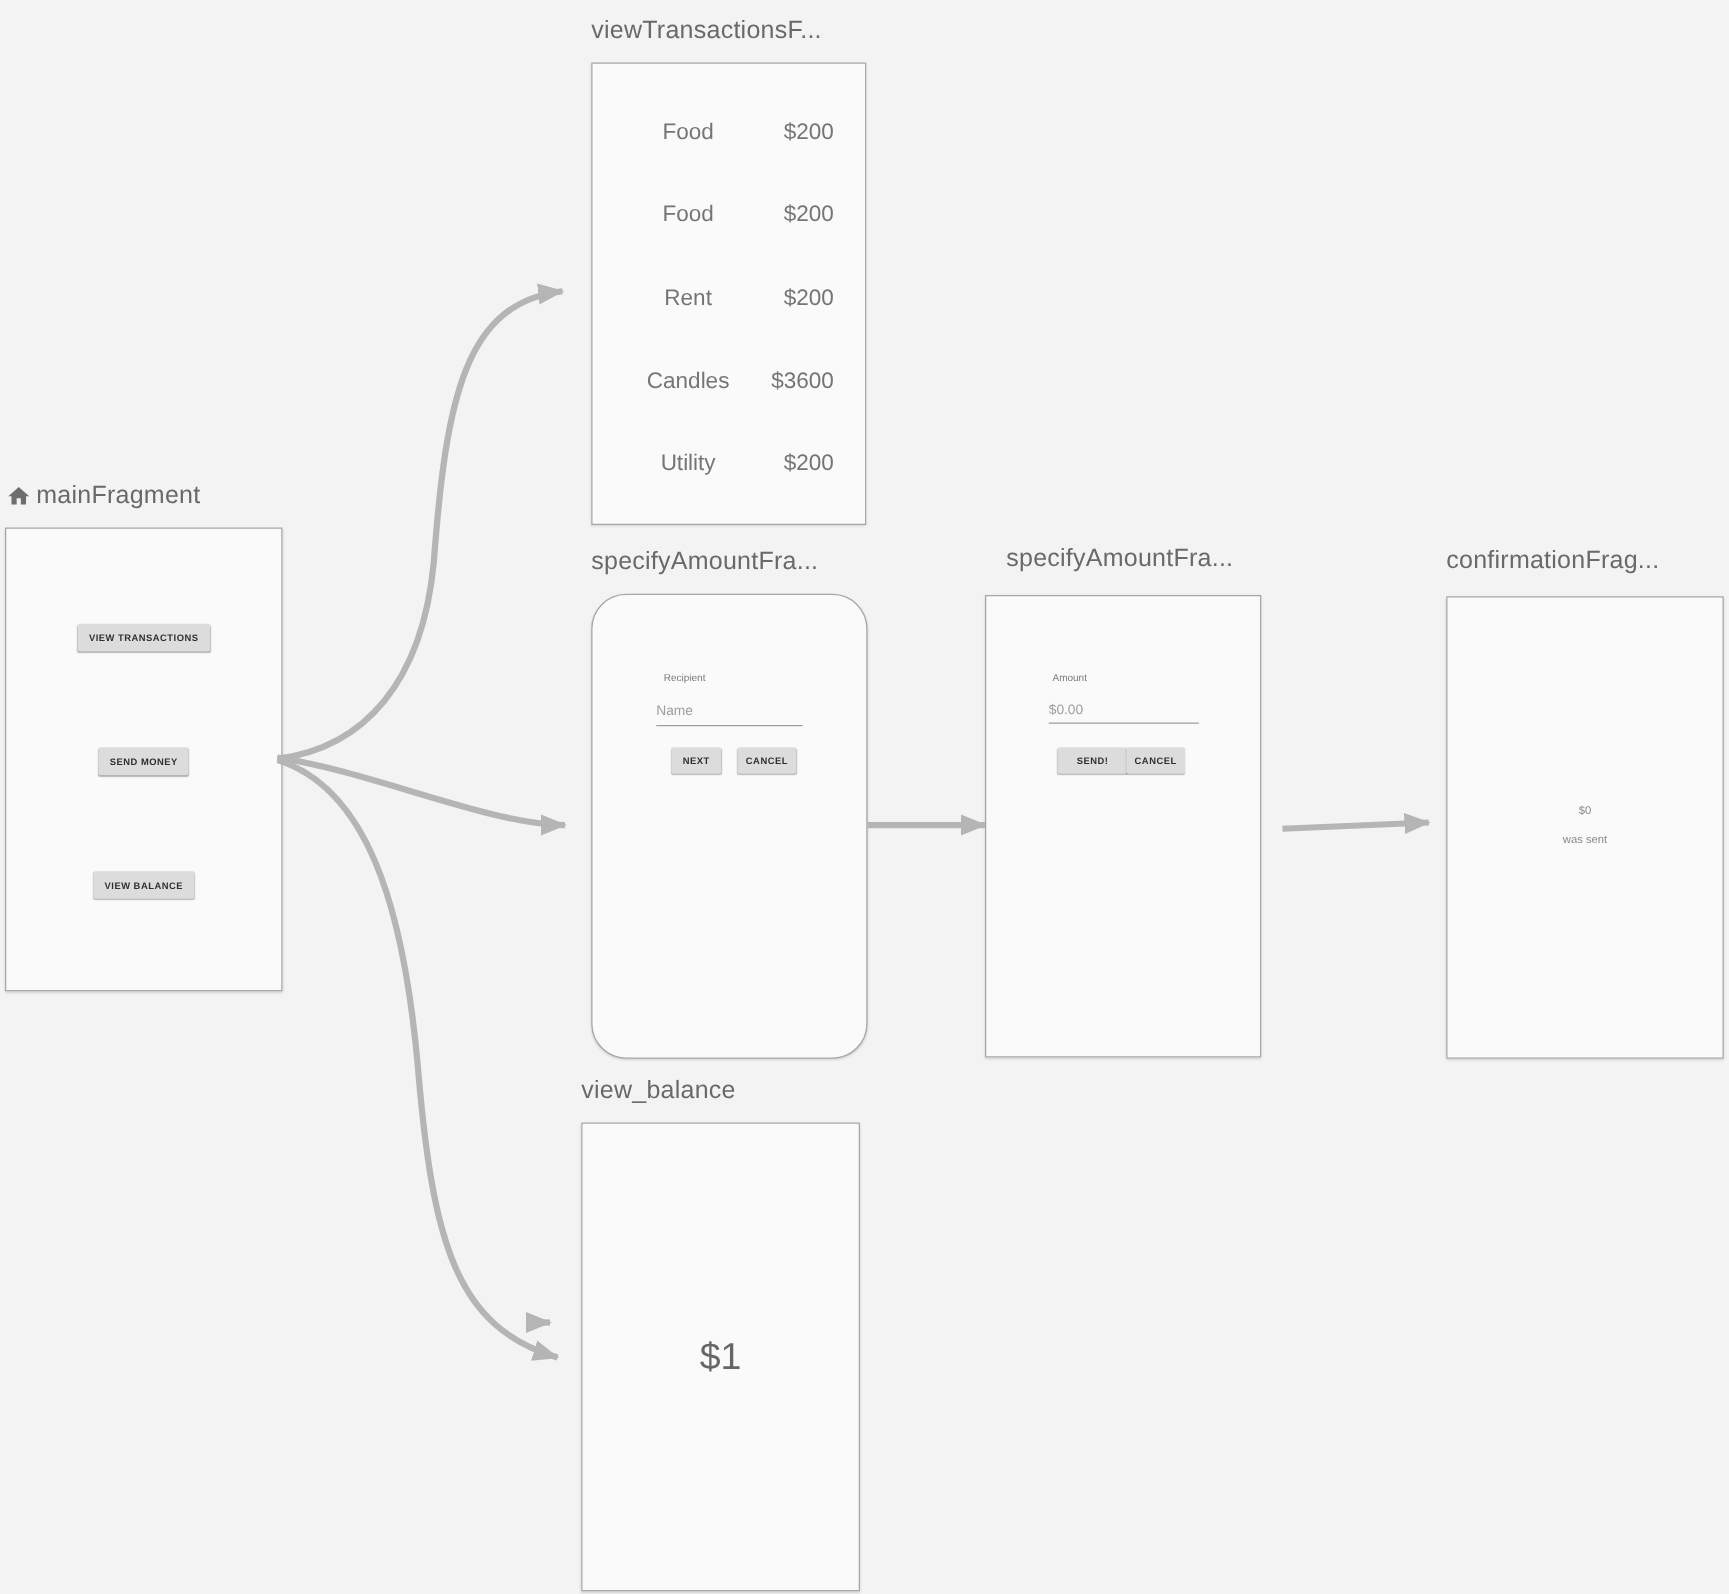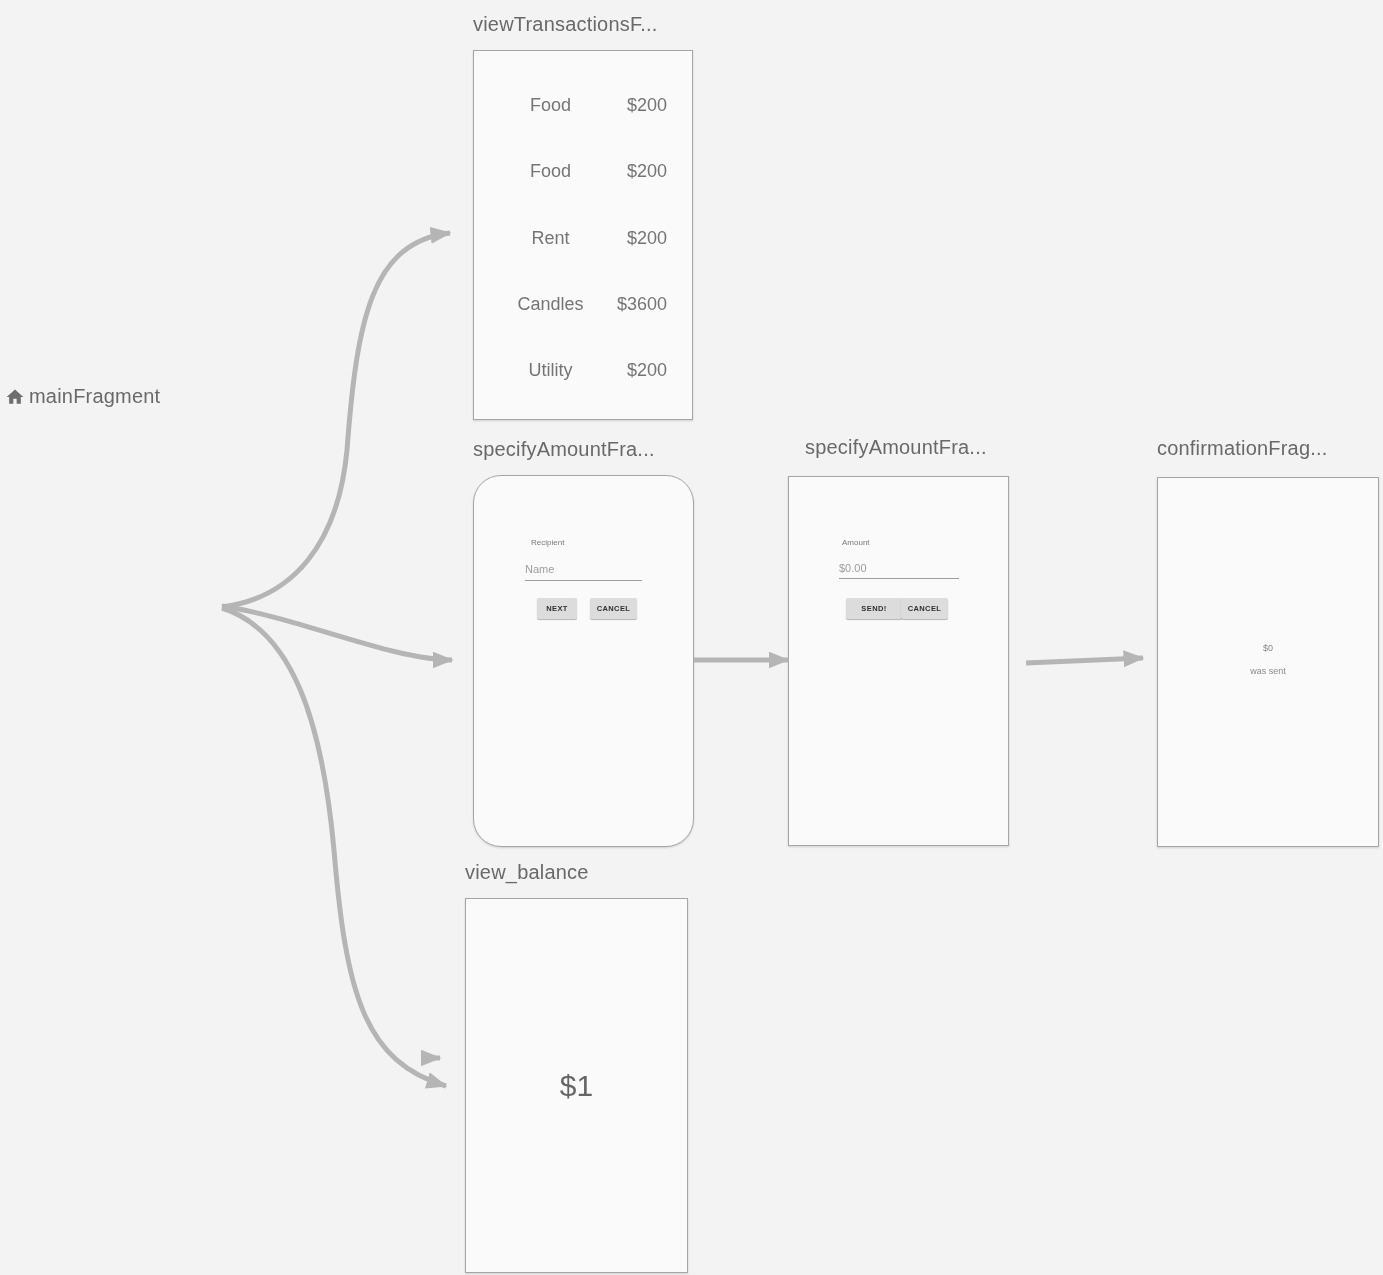--- a/index.html
+++ b/index.html
@@ -84,20 +84,25 @@
 <div class="canvas">
 
   <div class="frag-title" style="left:5px;top:385px;">
     <span class="home-ic">
       <svg width="20" height="20" viewBox="0 0 24 24">
           <path d="M10 20v-6h4v6h5v-8h3L12 3 2 12h3v8z" fill="#6e6e6e"></path>
         </svg>
     </span>
     <span>mainFragment</span>
   </div>
+  <div class="card" style="left:4px;top:422px;width:222px;height:371px;">
+    <div class="abtn center-x" style="top:76px;height:22px;padding:0 9px;">VIEW TRANSACTIONS</div>
+    <div class="abtn center-x" style="top:175px;height:22px;padding:0 9px;">SEND MONEY</div>
+    <div class="abtn center-x" style="top:274px;height:22px;padding:0 9px;">VIEW BALANCE</div>
+  </div>
 
   <div class="frag-title" style="left:473px;top:13px;">
     <span>viewTransactionsF...</span>
   </div>
   <div class="card" style="left:473px;top:50px;width:220px;height:370px;">
     <div class="tx-row" style="top:41px;">
       <span class="tx-label">Food</span>
       <span class="tx-amount">$200</span>
     </div>
     <div class="tx-row" style="top:107px;">

